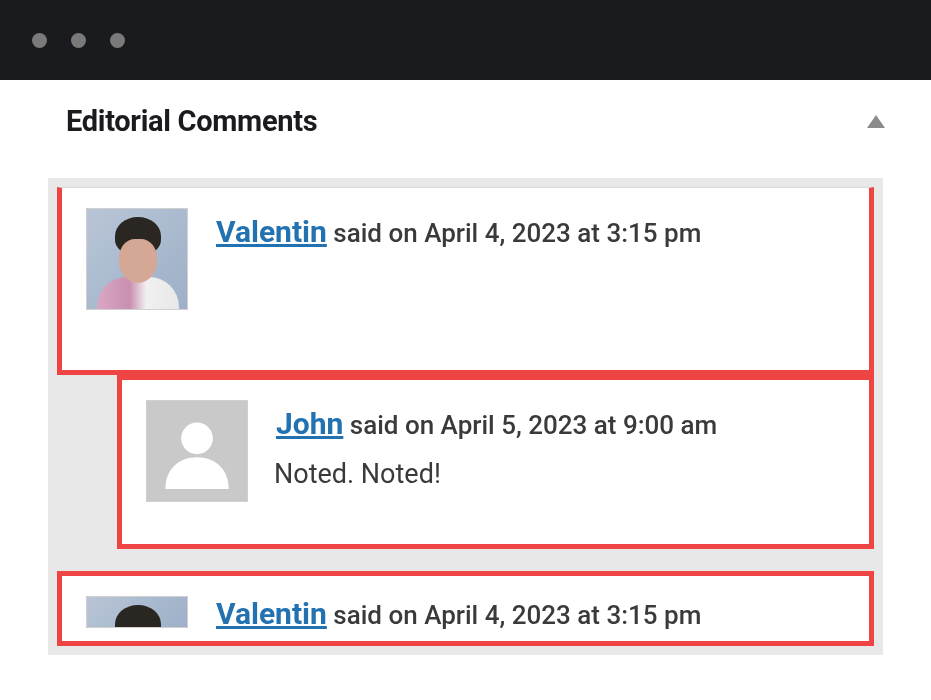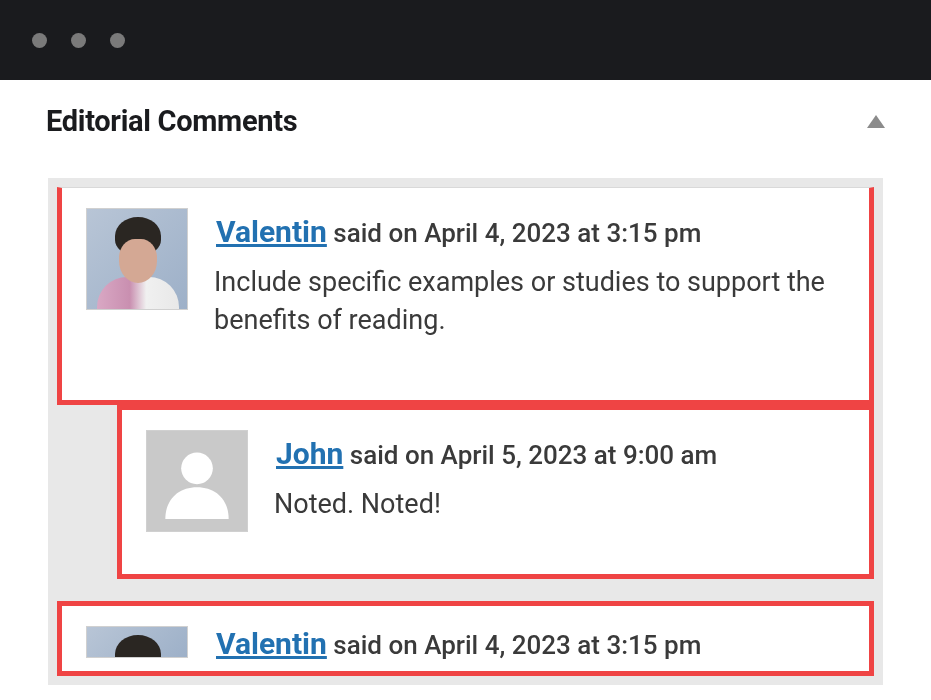--- a/index.html
+++ b/index.html
@@ -28,21 +28,21 @@
       border-radius: 50%;
       background: #7a7a7a;
     }
     .content {
       padding: 0;
     }
     .panel-header {
       display: flex;
       justify-content: space-between;
       align-items: center;
-      padding: 24px 46px 10px 46px;
+      padding: 24px 46px 10px 66px;
     }
     .panel-title {
       font-size: 29px;
       font-weight: 700;
       color: #1a1b1e;
       letter-spacing: -0.3px;
     }
     .collapse-icon {
       width: 0;
       height: 0;
@@ -195,21 +195,20 @@
             <div class="shirt"></div>
           </div>
         <div class="comment-body">
           <div class="comment-meta">
             <a href="#" class="author-link">Valentin</a>
             <span class="said-on">
               <span>said on</span>
               <span>April 4, 2023 at 3:15 pm</span>
             </span>
           </div>
-          <div class="comment-text"> Include specific examples or studies to support the benefits of reading.</div>
         </div>
       </div>
     </div>
 
     <div class="comment-card reply">
       <div class="comment-inner">
         <div class="avatar placeholder">
           <svg viewBox="0 0 24 24">
             <circle cx="12" cy="8" r="5"></circle>
             <path d="M12 14 C6 14 2 18 2 24 L22 24 C22 18 18 14 12 14 Z"></path>

